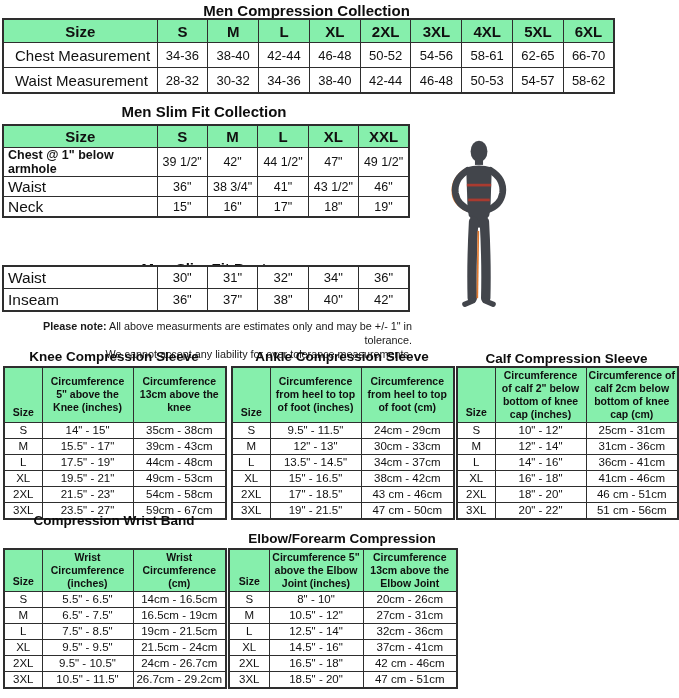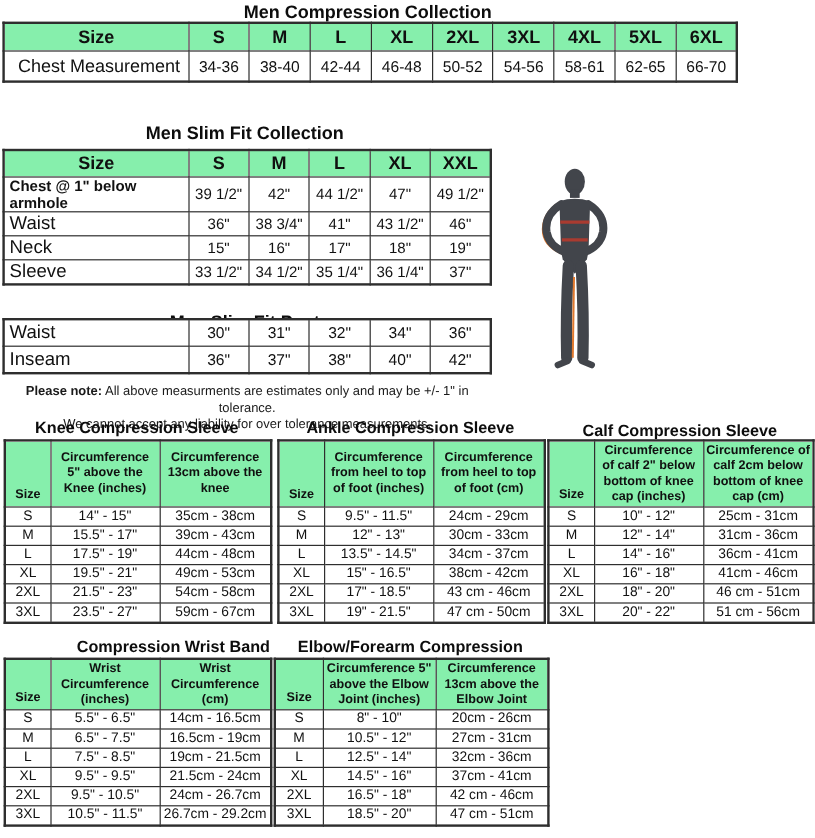--- a/index.html
+++ b/index.html
@@ -71,20 +71,32 @@
           <td>34-36</td>
           <td>38-40</td>
           <td>42-44</td>
           <td>46-48</td>
           <td>50-52</td>
           <td>54-56</td>
           <td>58-61</td>
           <td>62-65</td>
           <td>66-70</td>
         </tr>
+        <tr>
+          <td class="lbl">Waist Measurement</td>
+          <td>28-32</td>
+          <td>30-32</td>
+          <td>34-36</td>
+          <td>38-40</td>
+          <td>42-44</td>
+          <td>46-48</td>
+          <td>50-53</td>
+          <td>54-57</td>
+          <td>58-62</td>
+        </tr>
       </tbody>
   </table>
 
   <div class="section-title t-big" style="left:0; top:103px; width:408px;">Men Slim Fit Collection</div>
   <table class="tbl t2" style="left:2px; top:124px; width:406px;">
     <colgroup>
       <col style="width:154px">
         <col span="5" style="width:50.4px">
     </colgroup>
     <thead>
@@ -115,28 +127,20 @@
           <td>46"</td>
         </tr>
         <tr>
           <td class="lbl">Neck</td>
           <td>15"</td>
           <td>16"</td>
           <td>17"</td>
           <td>18"</td>
           <td>19"</td>
         </tr>
-        <tr>
-          <td class="lbl">Sleeve</td>
-          <td>33 1/2"</td>
-          <td>34 1/2"</td>
-          <td>35 1/4"</td>
-          <td>36 1/4"</td>
-          <td>37"</td>
-        </tr>
       </tbody>
   </table>
 
   <div class="section-title t-big" style="left:0; top:260px; width:408px;">Men Slim Fit  Pant</div>
   <table class="tbl t3" style="left:2px; top:265px; width:406px;">
     <colgroup>
       <col style="width:154px">
         <col span="5" style="width:50.4px">
     </colgroup>
     <tbody>
@@ -152,21 +156,21 @@
           <td class="lbl">Inseam</td>
           <td>36"</td>
           <td>37"</td>
           <td>38"</td>
           <td>40"</td>
           <td>42"</td>
         </tr>
       </tbody>
   </table>
 
-  <div class="note" style="left:0; top:319px; width:412px;">
+  <div class="note" style="left:0; top:319px; width:412px;text-align:right;">
     <b>Please note:</b><span> All above measurments are estimates only and may be +/- 1" in tolerance.</span><br>
     <span>We cannot accept any liability for over tolerance measurements.</span>
   </div>
 
   <svg style="position:absolute; left:445px; top:138px;" width="68" height="175" viewBox="0 0 100 260">
 
     <ellipse cx="50" cy="20" rx="12.5" ry="16" fill="#42454b"></ellipse>
     <rect x="44" y="30" width="12" height="10" fill="#42454b"></rect>
 
     <path d="M31,46 C16,55 9,69 11,84 C13,96 23,105 35,109" fill="none" stroke="#e0792f" stroke-width="3" stroke-linecap="round"></path>
@@ -325,21 +329,21 @@
           <td>46 cm - 51cm</td>
         </tr>
         <tr>
           <td class="lbl">3XL</td>
           <td>20" - 22"</td>
           <td>51 cm - 56cm</td>
         </tr>
       </tbody>
   </table>
 
-  <div class="section-title t-sm" style="left:3px; top:531px; width:222px;text-align:right;">Compression Wrist Band</div>
+  <div class="section-title t-sm" style="left:3px; top:513px; width:222px;">Compression Wrist Band</div>
   <table class="tbl tsm h42" style="left:3px; top:548px; width:222px;">
     <colgroup>
         <col style="width:38px">
         <col style="width:91px">
         <col style="width:93px">
       </colgroup>
     <thead>
         <tr>
           <th>Size</th>
           <th>Wrist Circumference (inches)</th>

